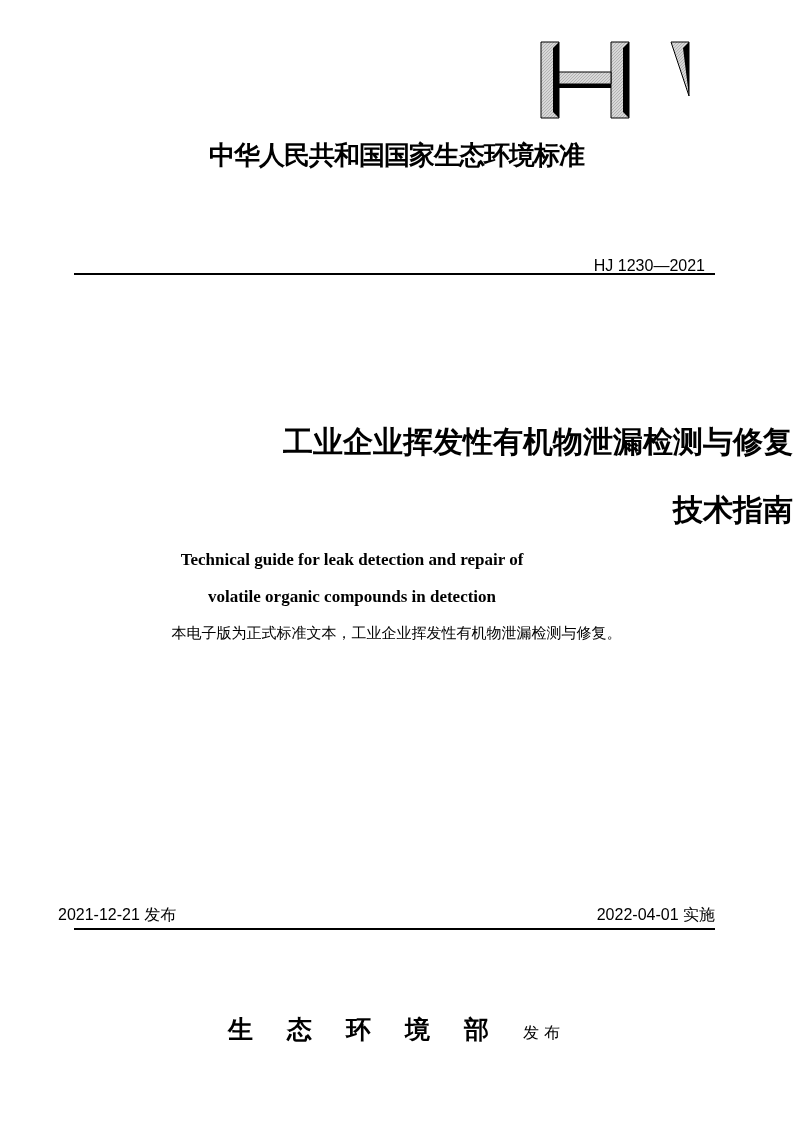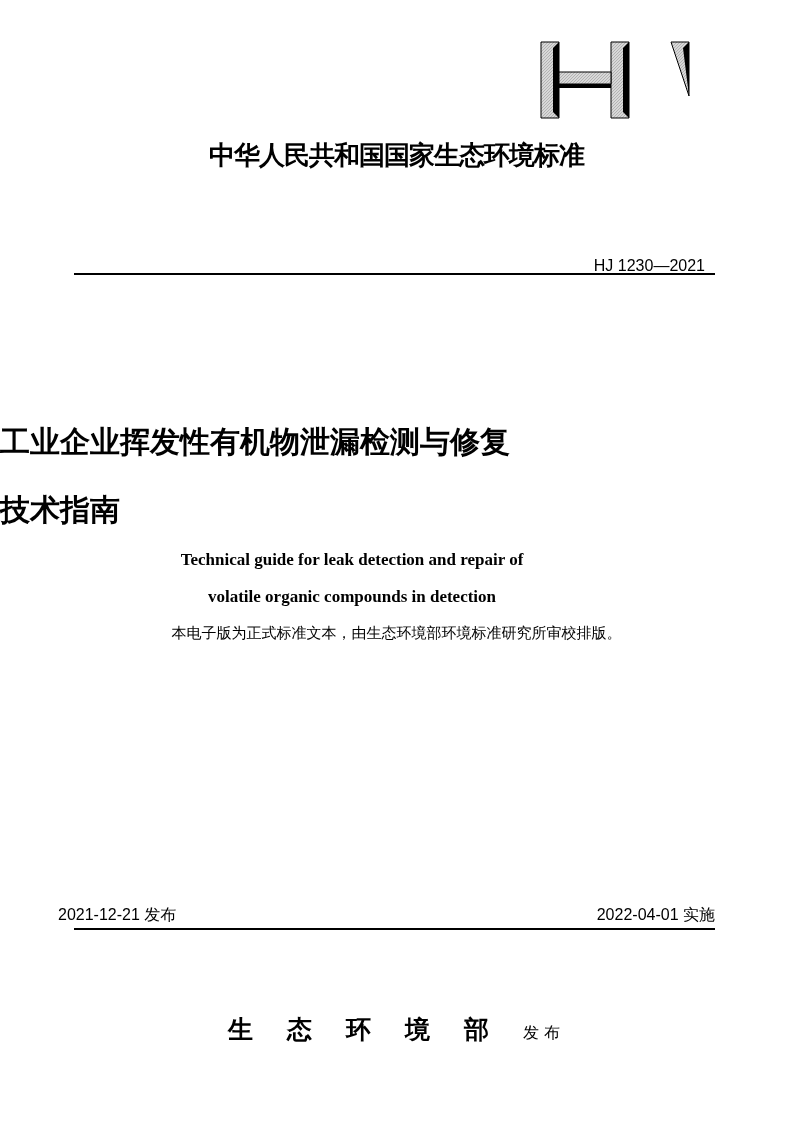--- a/index.html
+++ b/index.html
@@ -2,21 +2,21 @@
 <html><head>
 <meta charset="utf-8">
 <style>
   html, body { margin:0; padding:0; background:#ffffff; }
   body { width:793px; height:1122px; position:relative; overflow:hidden; color:#000; }
   .abs { position:absolute; }
   .logo { left:537px; top:38px; width:160px; height:84px; }
   .std-title { left:0; width:793px; top:138px; text-align:center; font-family:"DejaVu Serif", serif; font-weight:bold; font-size:26px; letter-spacing:-1px; }
   .std-no { right:88px; top:225px; font-family:"Liberation Sans", sans-serif; font-size:16px;margin-top:32px; }
   .rule { left:74px; width:641px; height:1.5px; background:#000; }
-  .cn-title { left:0; width:793px; text-align:left; font-family:"DejaVu Sans", sans-serif; font-weight:bold; font-size:30px; }
+  .cn-title { left:0; width:793px; text-align:right; font-family:"DejaVu Sans", sans-serif; font-weight:bold; font-size:30px; }
   .en-title { left:0; width:704px; text-align:center; font-family:"Liberation Serif", serif; font-weight:bold; font-size:17px; }
   .note { left:0; width:793px; top:624px; text-align:center; font-family:"DejaVu Sans", sans-serif; font-size:15px; }
   .date { font-family:"Liberation Sans", "DejaVu Sans", sans-serif; font-size:16px; top:905px; }
   .publisher { left:0; width:793px; top:1013px; text-align:center; font-family:"DejaVu Serif", serif; font-weight:bold; font-size:25px; }
   .publisher .name { letter-spacing:34px; }
   .publisher .act { font-family:"DejaVu Sans", sans-serif; font-weight:normal; font-size:16px; letter-spacing:5px; }
 </style>
 </head>
 <body>
 
@@ -42,21 +42,21 @@
 </div>
 
 <div class="abs std-title">中华人民共和国国家生态环境标准</div>
 <div class="abs std-no">HJ 1230—2021</div>
 <div class="abs rule" style="top:273px;"></div>
 
 <div class="abs cn-title" style="top:422px;">工业企业挥发性有机物泄漏检测与修复</div>
 <div class="abs cn-title" style="top:490px;">技术指南</div>
 <div class="abs en-title" style="top:550px;">Technical guide for leak detection and repair of</div>
 <div class="abs en-title" style="top:587px;">volatile organic compounds in detection</div>
-<div class="abs note">本电子版为正式标准文本，由生态环境部环境标准研究所审校排版。</div>
+<div class="abs note">本电子版为正式标准文本，工业企业挥发性有机物泄漏检测与修复。</div>
 
 <div class="abs date" style="left:58px;">2021-12-21 发布</div>
 <div class="abs date" style="right:78px;">2022-04-01 实施</div>
 <div class="abs rule" style="top:928px;"></div>
 
 <div class="abs publisher">
   <span class="name">生态环境部</span><span class="act">发布</span>
 </div>
 
 </body></html>

